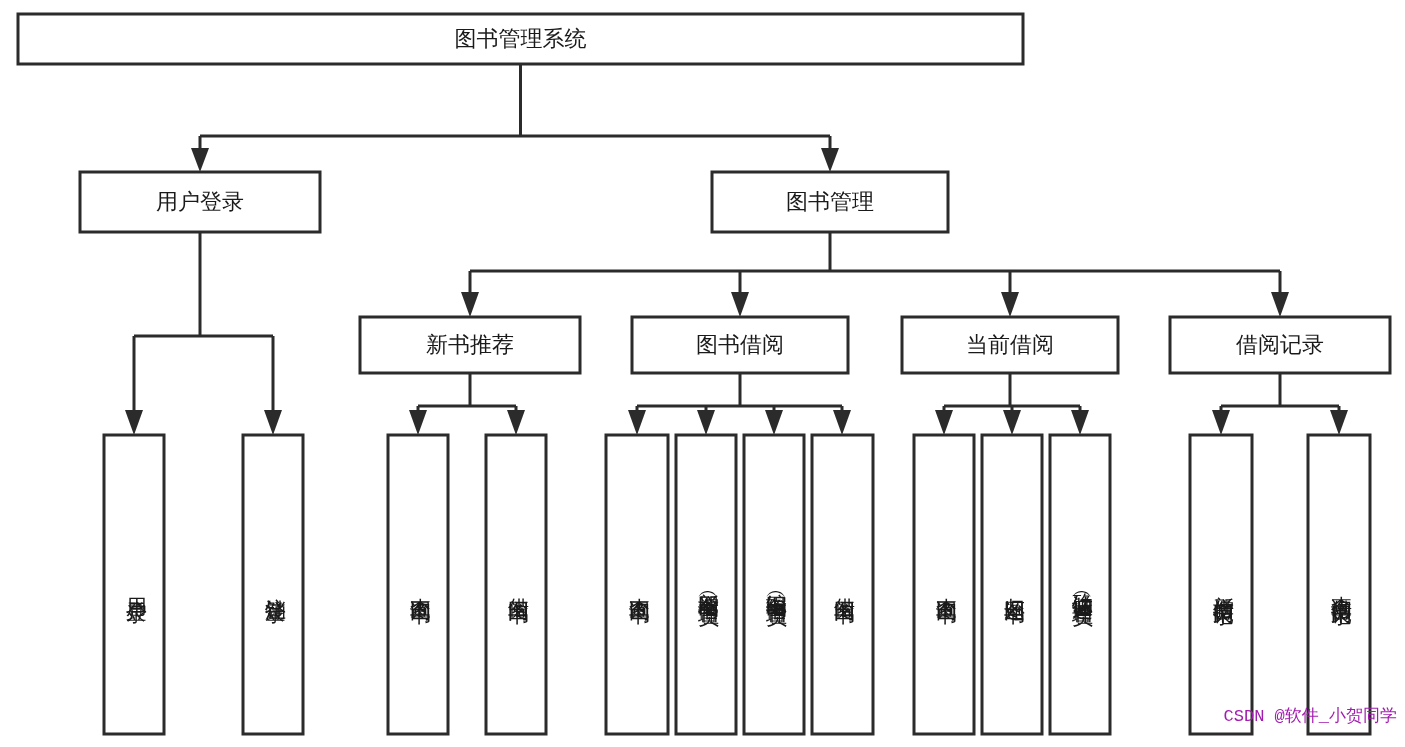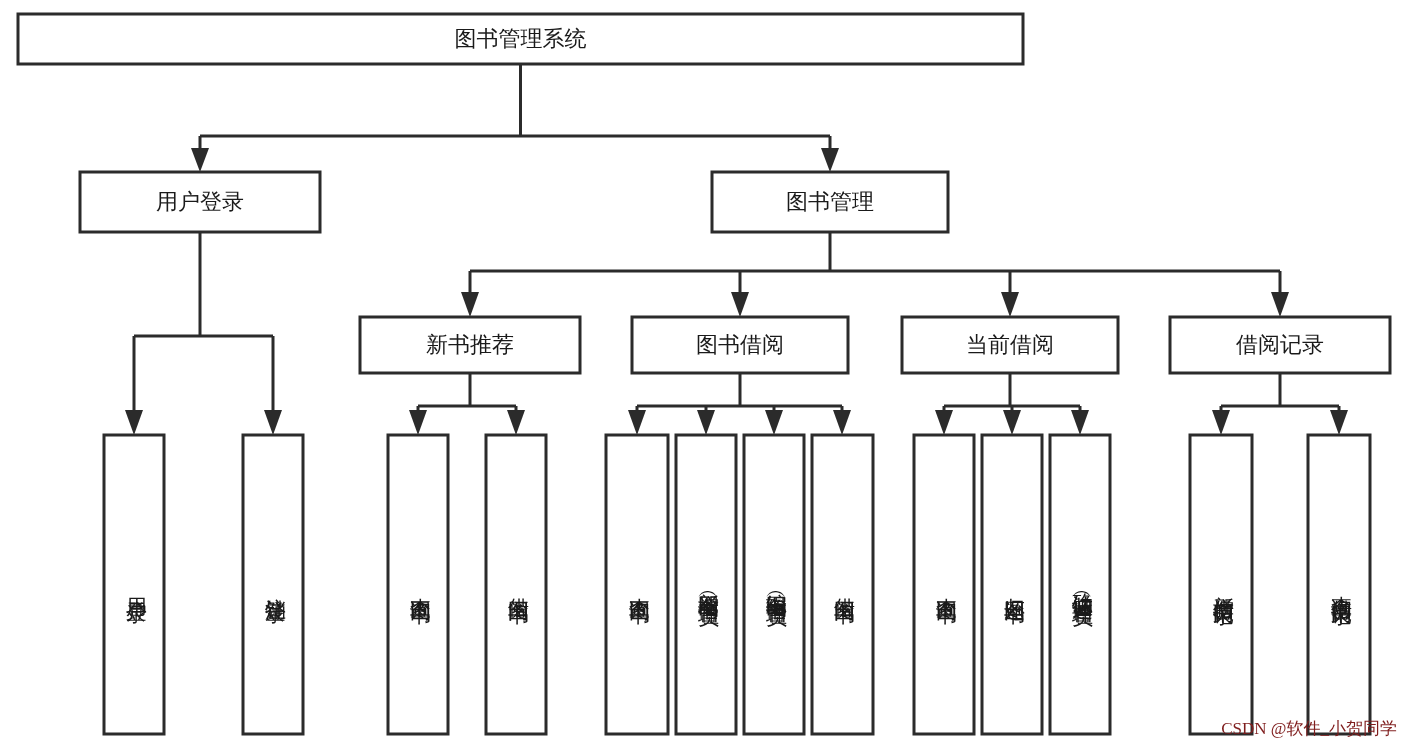--- a/index.html
+++ b/index.html
@@ -54,24 +54,24 @@
     font-size: 21px;
     writing-mode: vertical-rl;
     text-orientation: upright;
     dominant-baseline: middle;
     text-anchor: middle;
     letter-spacing: 2px;
   }
   .watermark {
     position: absolute;
     right: 8px;
-    bottom: 7px;
-    font-family: Liberation Serif, serif;
+    bottom: 20px;
+    font-family: Liberation Mono, monospace;
     font-size: 17px;
-    color: #7f1d1d;
+    color: #a21caf;
     white-space: nowrap;
     user-select: none;
   }
 </style>
 </head>
 <body>
 
 <div id="diagram-root">
 
   <svg id="tree-svg" viewBox="0 0 1405 747" xmlns="http://www.w3.org/2000/svg">

